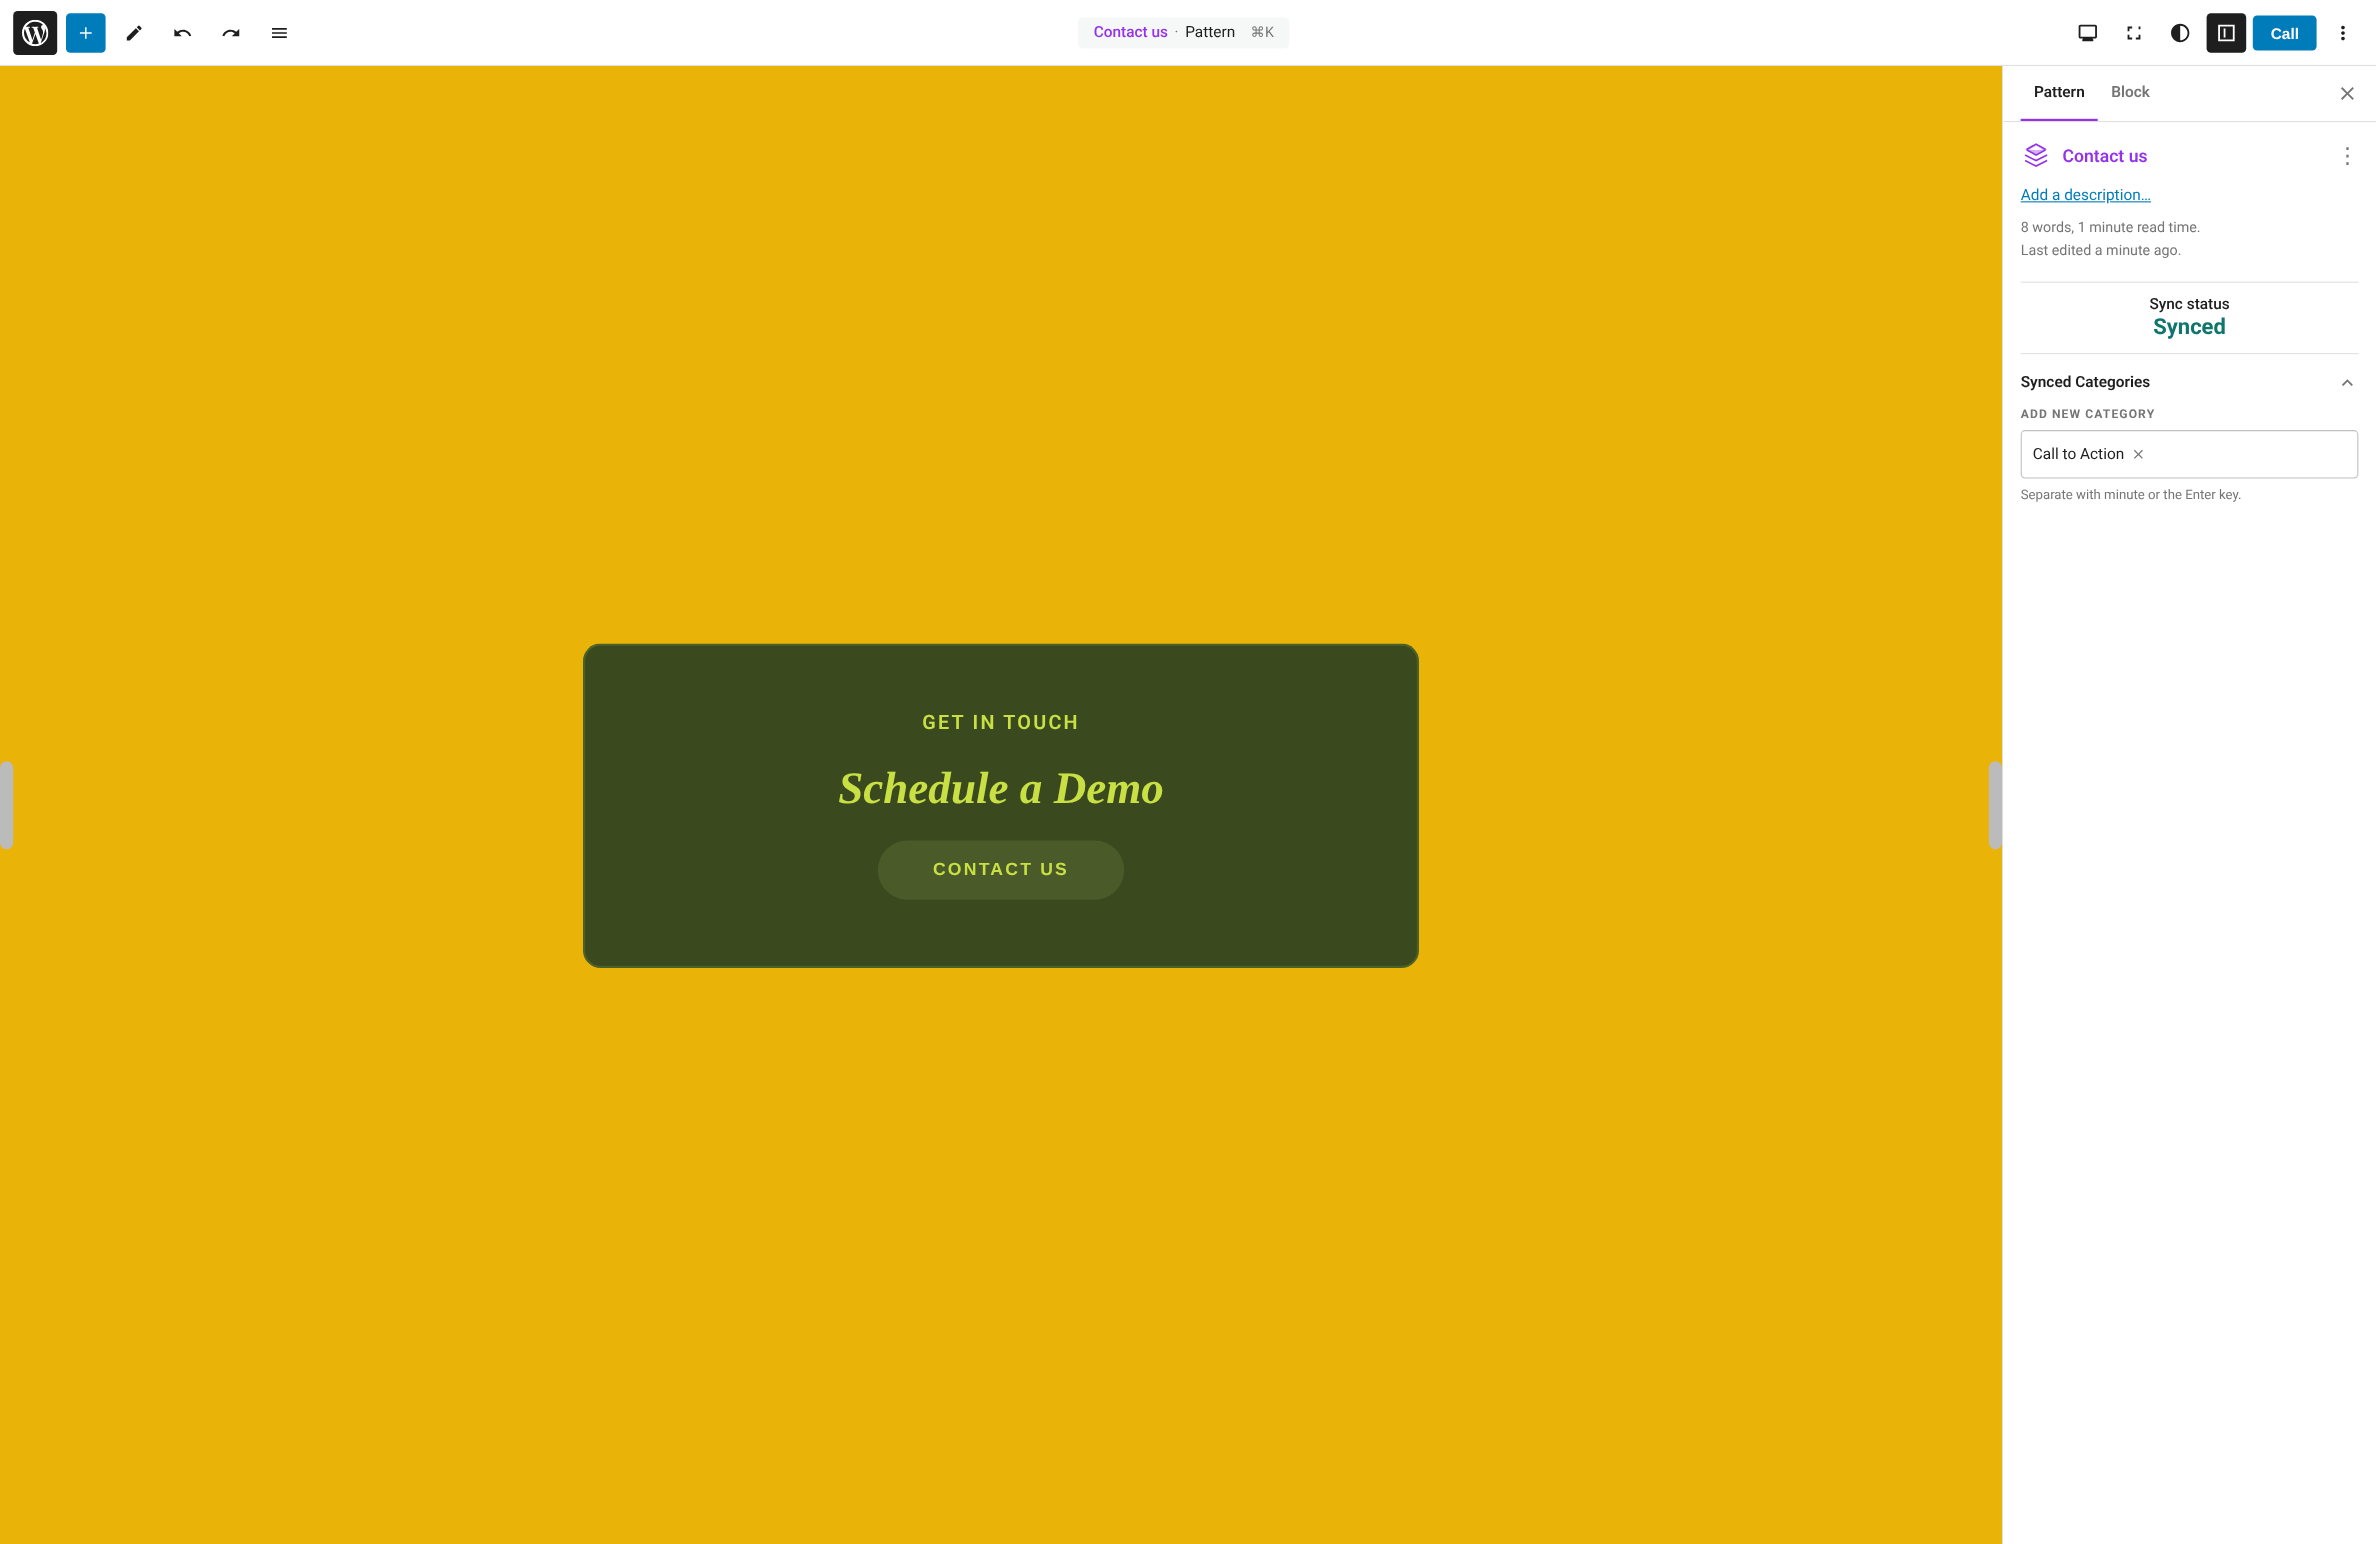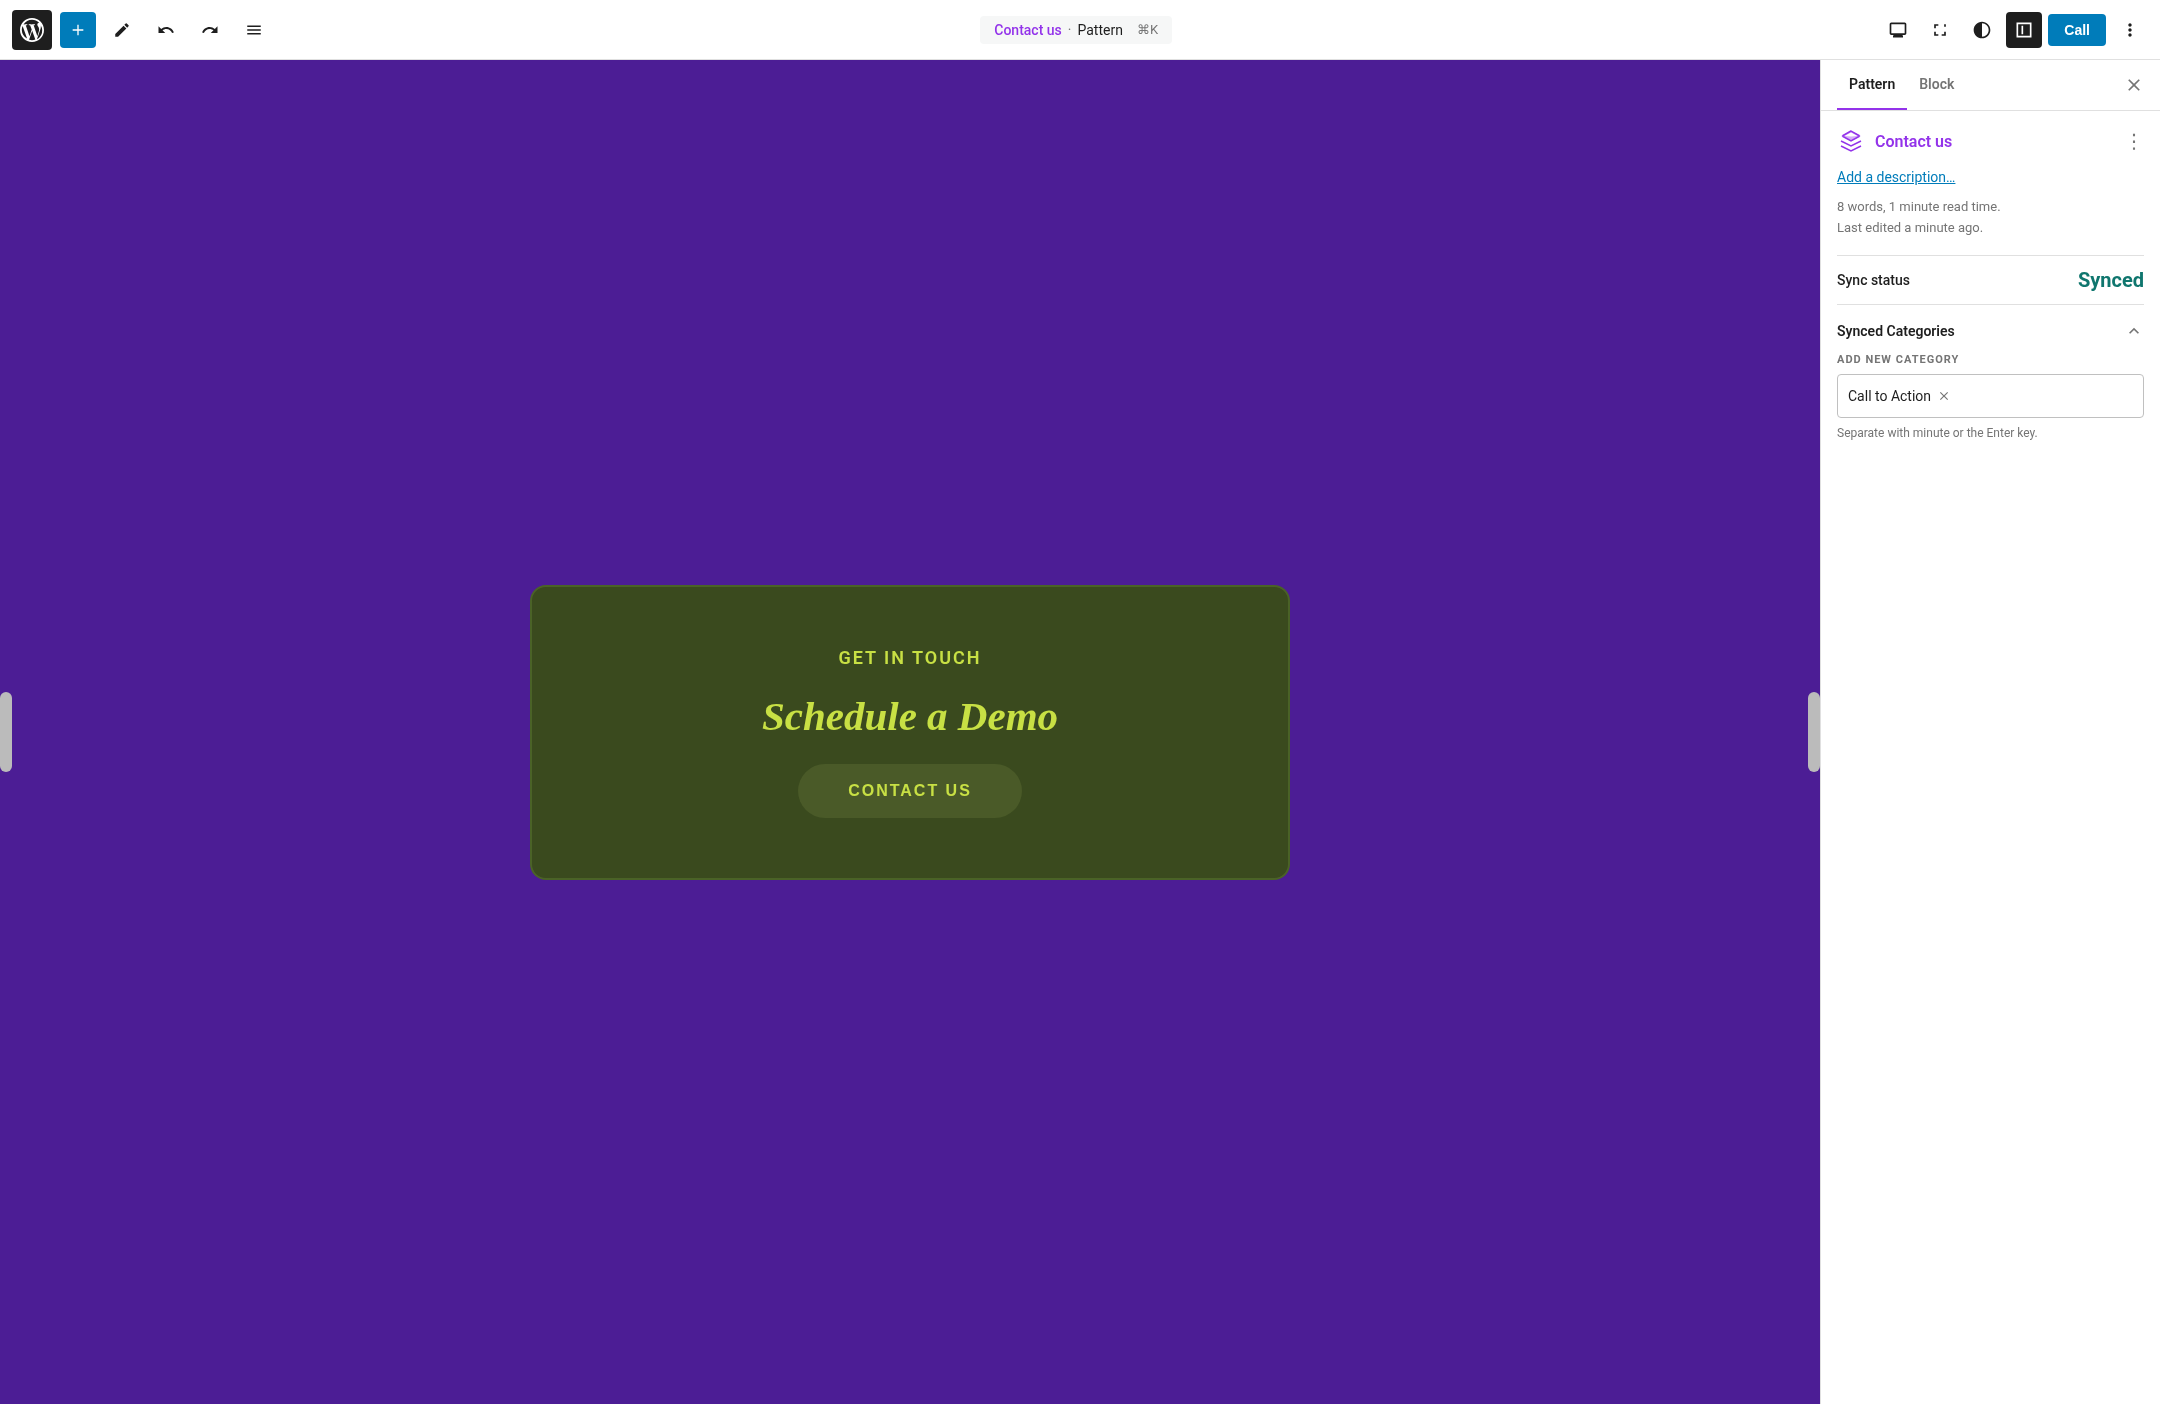--- a/index.html
+++ b/index.html
@@ -52,21 +52,21 @@
     }
     .icon-btn.active { background: #1e1e1e; color: white; }
 
     
     .main-layout {
       display: flex; flex: 1; overflow: hidden;
     }
 
     
     .canvas-area {
-      flex: 1; background: #4c1d95; display: flex; align-items: center;
+      flex: 1; background: #eab308; display: flex; align-items: center;
       justify-content: center; position: relative; overflow: hidden;
     }
     .canvas-scroll-handle {
       position: absolute; left: 0; top: 50%; transform: translateY(-50%);
       width: 12px; height: 80px; background: #bbb; border-radius: 6px;
       cursor: pointer;
     }
     .canvas-scroll-handle-right {
       position: absolute; right: 0; top: 50%; transform: translateY(-50%);
       width: 12px; height: 80px; background: #bbb; border-radius: 6px;
@@ -136,21 +136,21 @@
     }
     .add-description-link {
       color: #007cba; font-size: 14px; text-decoration: underline;
       cursor: pointer; display: inline-block; margin-bottom: 12px;
     }
     .meta-text {
       color: #757575; font-size: 13px; line-height: 1.6; margin-bottom: 16px;
     }
     .sync-row {
       display: flex; align-items: center; justify-content: space-between;
-      padding: 12px 0; border-top: 1px solid #e0e0e0;
+      padding: 12px 0; border-top: 1px solid #e0e0e0; flex-direction: column;
     }
     .sync-label { font-size: 14px; color: #1e1e1e; font-weight: 500; }
     .sync-value { font-size: 20px; color: #0f766e; font-weight: bold; }
 
     .pattern-categories-section { margin-top: 0; }
     .pattern-categories-header {
       display: flex; align-items: center; justify-content: space-between;
       padding: 16px 0 12px 0; border-top: 1px solid #e0e0e0;
     }
     .pattern-categories-title {

